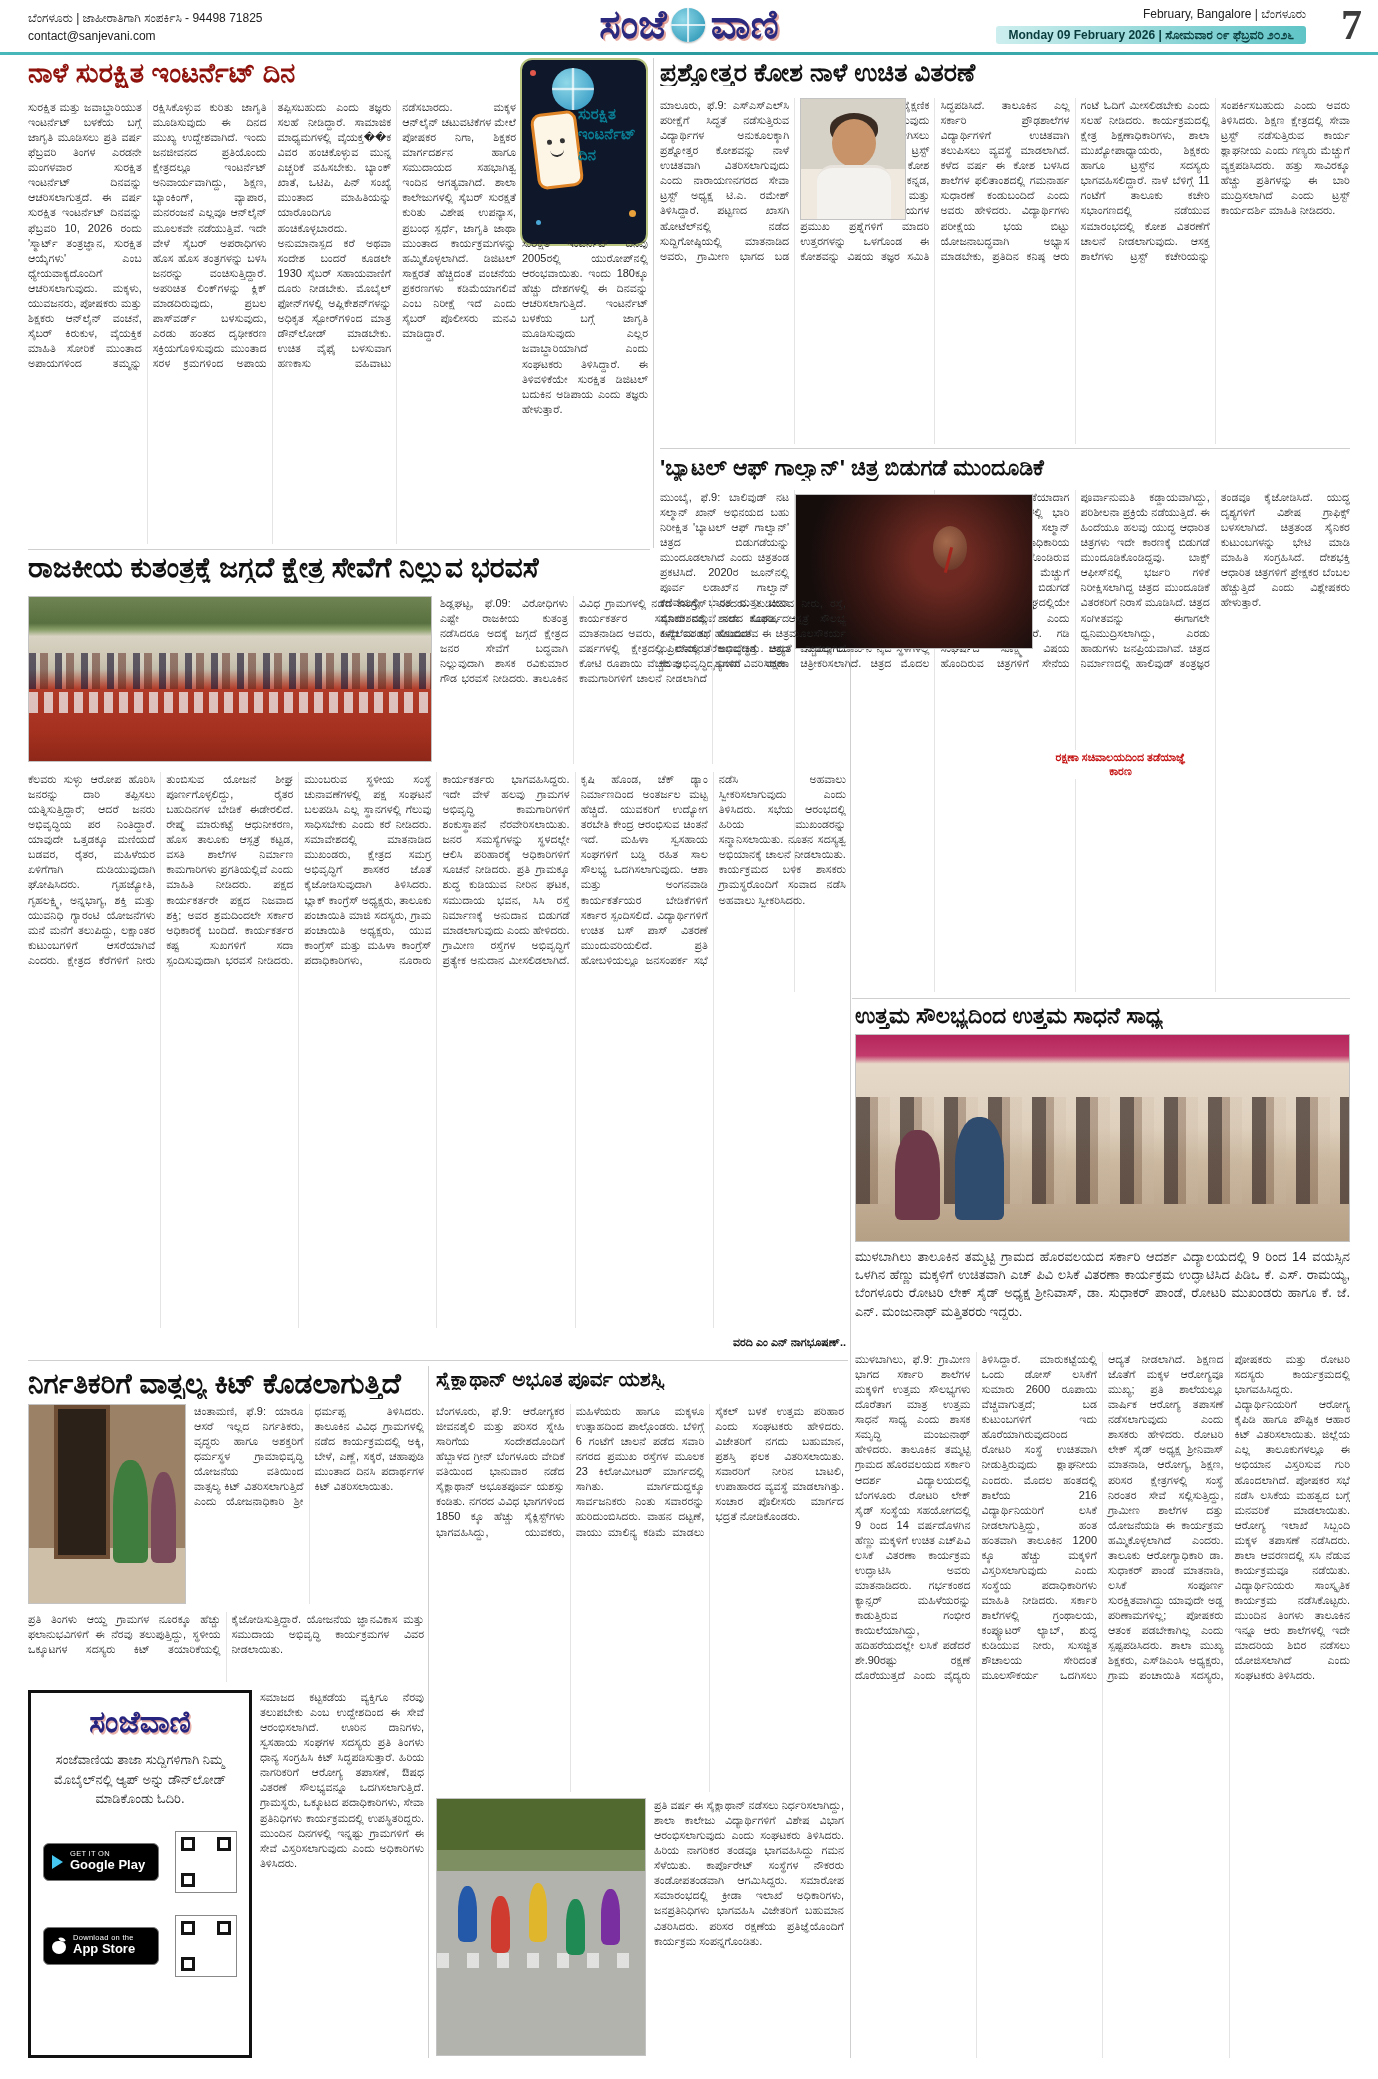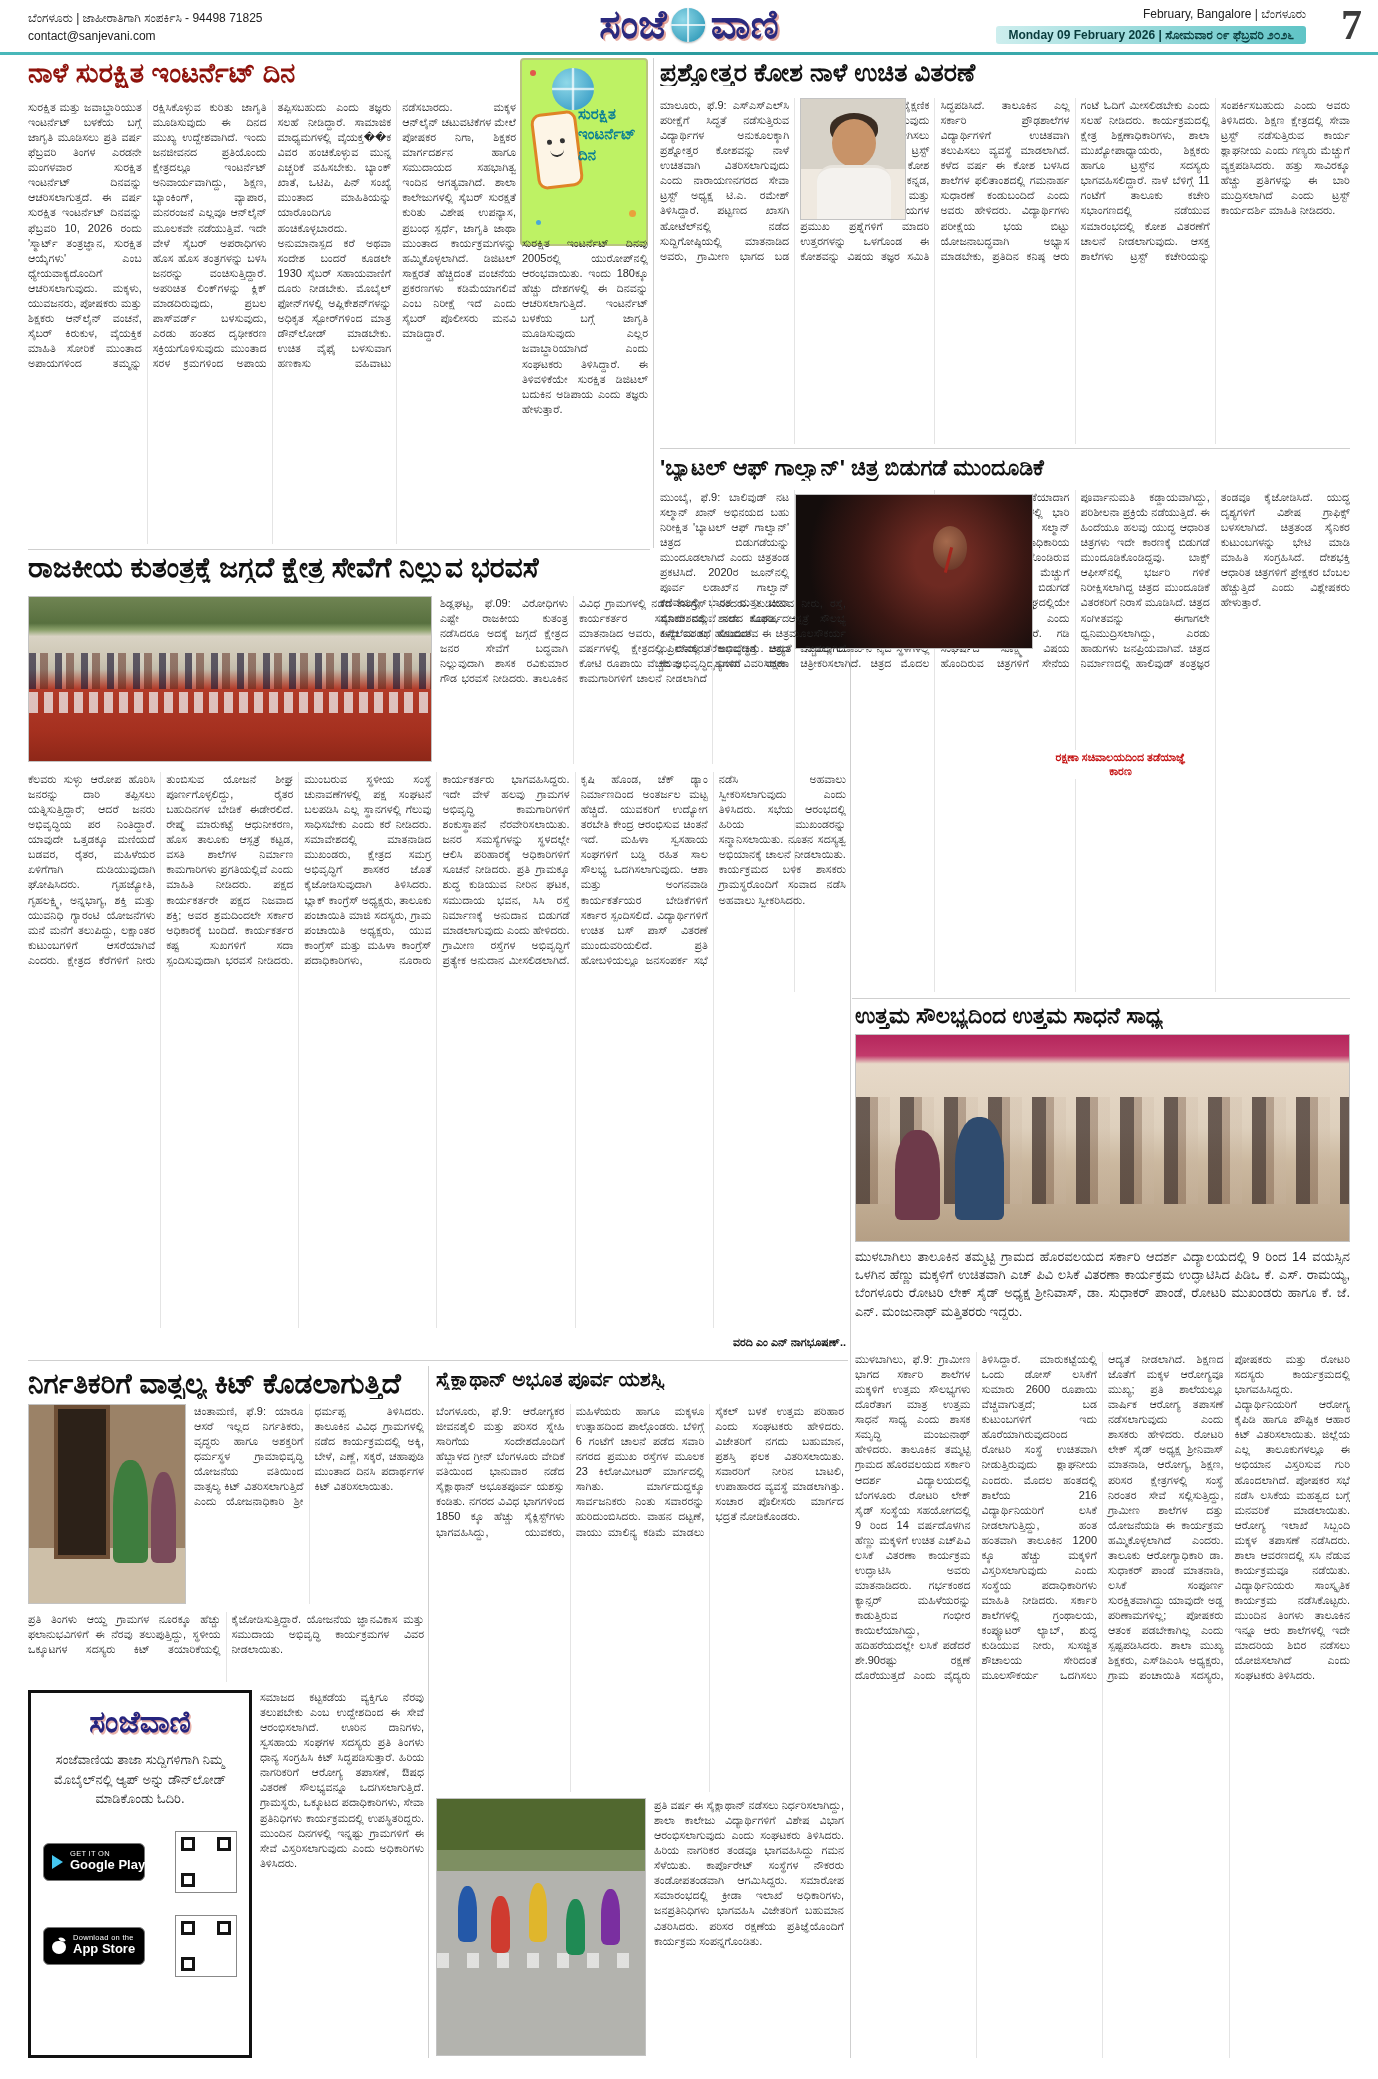--- a/index.html
+++ b/index.html
@@ -27,22 +27,22 @@
   
   .bodytxt{position:absolute;font-size:11px;line-height:1.37;text-align:justify;color:#272727;overflow:hidden}
   .c2{column-count:2}.c3{column-count:3}.c4{column-count:4}.c5{column-count:5}.c6{column-count:6}
   .c2,.c3,.c4,.c5,.c6{column-gap:11px;column-rule:1px solid #e4e4e4}
   .headline{position:absolute;font-weight:bold;color:#121212;line-height:1.12;white-space:nowrap;overflow:hidden}
   .vline{position:absolute;width:1px;background:#cfcfcf}
   .hline{position:absolute;height:1px;background:#cfcfcf}
   .photo{position:absolute;overflow:hidden;border:1px solid #c3c3c3;background:#ddd}
 
   
-  .graphic{position:absolute;left:520px;top:58px;width:128px;height:188px;background:#bef264;
-           border:2px solid #b9c57f;border-radius:4px;overflow:hidden}
+  .graphic{position:absolute;left:520px;top:58px;width:128px;height:188px;background:#0f172a;
+           border:2px solid #b9c57f;border-radius:12px;overflow:hidden}
   .g-label{position:absolute;right:6px;top:44px;width:62px;font-weight:bold;font-size:15px;line-height:1.35;color:#0b7f95}
   .g-globe{position:absolute;left:30px;top:8px;width:42px;height:42px;border-radius:50%;
      background:linear-gradient(0deg,transparent 46%,rgba(255,255,255,.7) 48% 52%,transparent 54%),
                 linear-gradient(90deg,transparent 46%,rgba(255,255,255,.7) 48% 52%,transparent 54%),
                 radial-gradient(circle at 35% 35%,#8fd8e8,#2a93c0)}
   .g-phone{position:absolute;left:12px;top:52px;width:46px;height:76px;border:3px solid #df8426;border-radius:10px;
            background:#fdf5e6;transform:rotate(-7deg)}
   .g-eye{position:absolute;top:24px;width:5px;height:5px;border-radius:50%;background:#333}
   .g-smile{position:absolute;left:13px;top:34px;width:14px;height:8px;border-bottom:2.5px solid #333;border-radius:0 0 10px 10px}
   .g-dot{position:absolute;border-radius:50%}
@@ -50,21 +50,21 @@
   
   .crowdband{position:absolute;left:0;right:0;opacity:.85}
   .fig{position:absolute;border-radius:45% 45% 6px 6px}
 
   
   .adbox{position:absolute;left:28px;top:1690px;width:224px;height:368px;border:3px solid #111;background:#fff;
          padding:12px 10px;text-align:center}
   .ad-brand{font-size:30px;font-weight:bold;color:#26247e;text-shadow:1.5px 1.5px 0 rgba(196,60,40,.4);margin-bottom:10px}
   .ad-text{font-size:13px;line-height:1.5;color:#222}
   .ad-row{display:flex;align-items:center;justify-content:space-between;margin-top:22px;padding:0 2px}
-  .badge{width:102px;height:38px;background:#000;border:1px solid #777;border-radius:6px;color:#fff;
+  .badge{width:116px;height:38px;background:#000;border:1px solid #777;border-radius:6px;color:#fff;
          display:flex;align-items:center;gap:7px;padding:0 8px;text-align:left}
   .badge .txt{display:flex;flex-direction:column;line-height:1.1}
   .badge .t{font-size:7.5px;letter-spacing:.3px}
   .badge .b{font-size:13px;font-weight:bold;white-space:nowrap}
   .play-icon{width:0;height:0;border-left:11px solid #44c6f0;border-top:7px solid transparent;border-bottom:7px solid transparent}
   .apple-icon{position:relative;width:14px;height:17px;flex:none}
   .apple-icon .ap-body{position:absolute;bottom:0;width:14px;height:13px;background:#fff;border-radius:6px 6px 7px 7px}
   .apple-icon .ap-leaf{position:absolute;top:0;left:7px;width:6px;height:5px;background:#fff;border-radius:0 6px 0 6px;transform:rotate(-20deg)}
   .qr{position:relative;width:62px;height:62px;background:#fff;border:1px solid #888;padding:5px}
   .qr-px{width:100%;height:100%;

